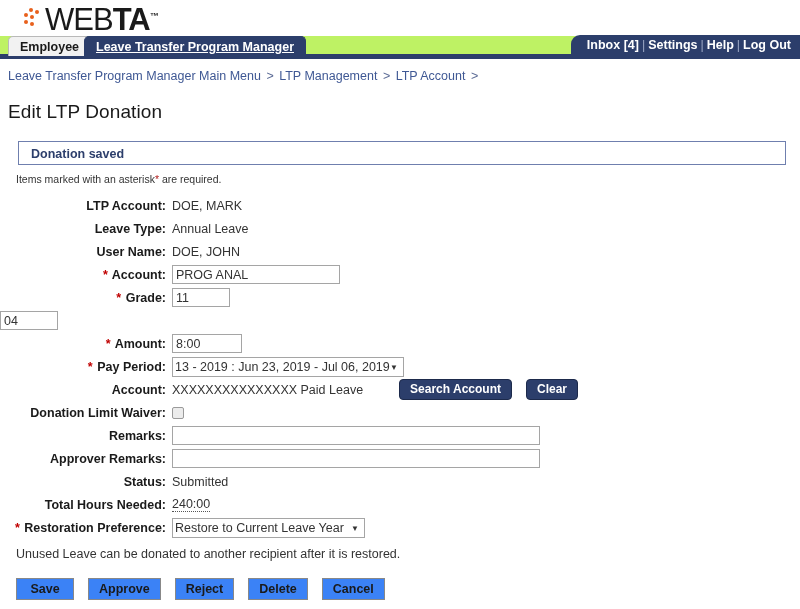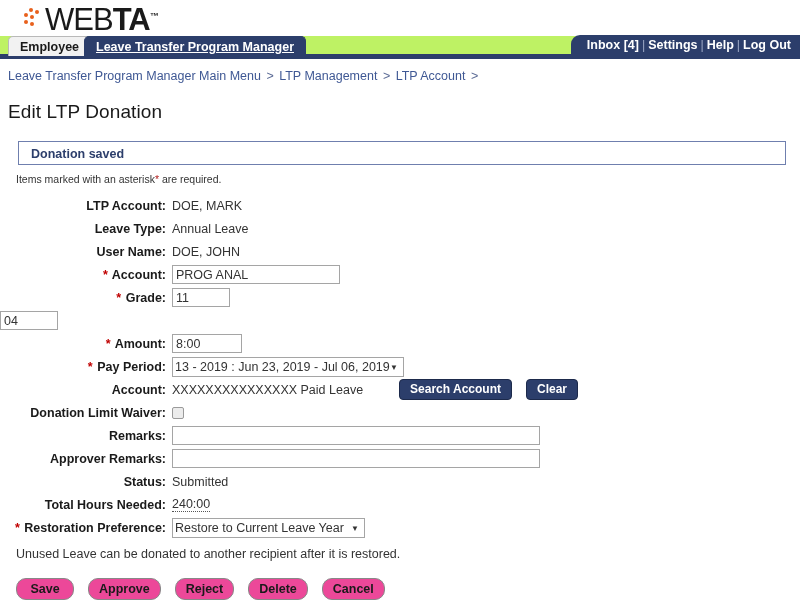--- a/index.html
+++ b/index.html
@@ -287,27 +287,27 @@
     font-size: 12.5px;
     color: #333333;
   }
 
   .btnrow {
     margin: 17px 0 0 16px;
     display: flex;
     gap: 14px;
   }
   .greybtn {
-    background: #ec4899;
+    background: #3b82f6;
     color: #1a1a1a;
     font-family: "Liberation Sans", sans-serif;
     font-size: 12.5px;
     font-weight: bold;
     border: 1px solid #888888;
-    border-radius: 10px;
+    border-radius: 0;
     height: 22px;
     line-height: 20px;
     min-width: 58px;
     padding: 0 10px;
     cursor: pointer;
     box-sizing: border-box;
   }
 </style>
 </head>
 <body>

